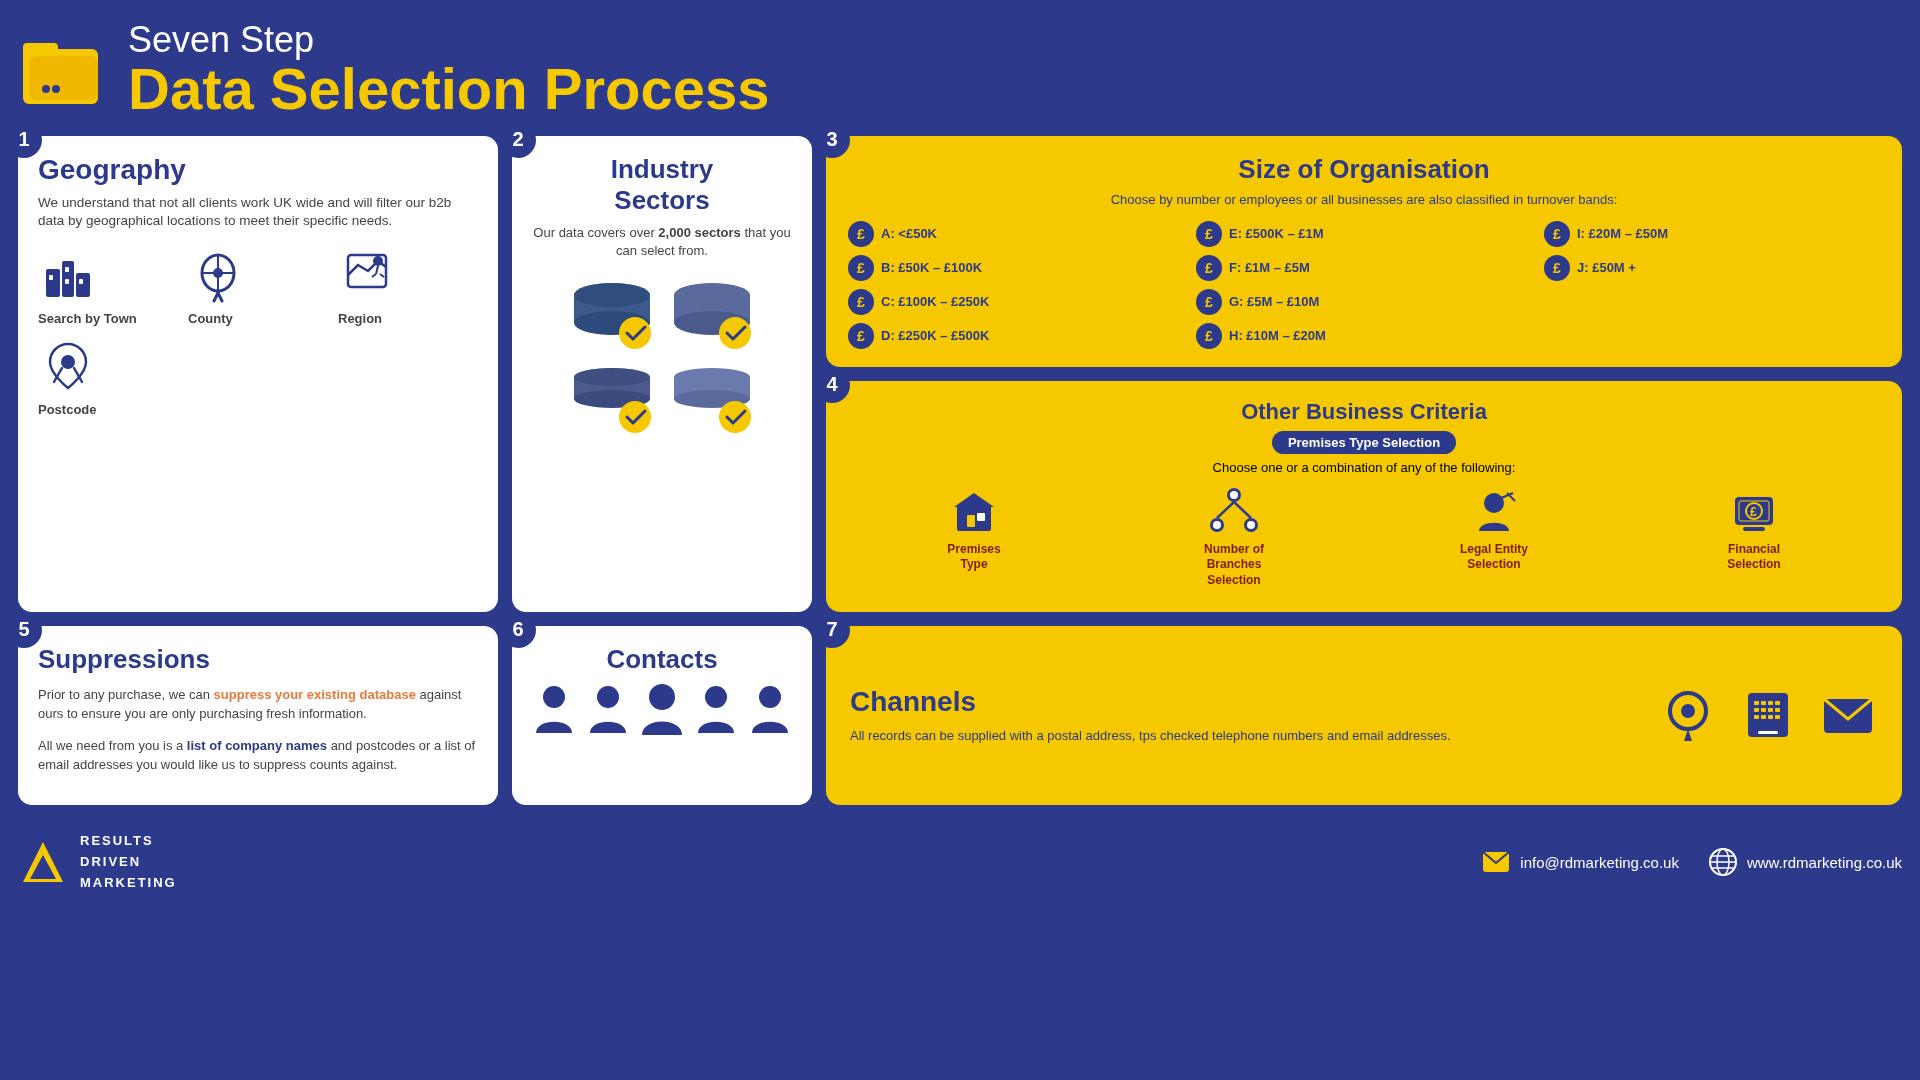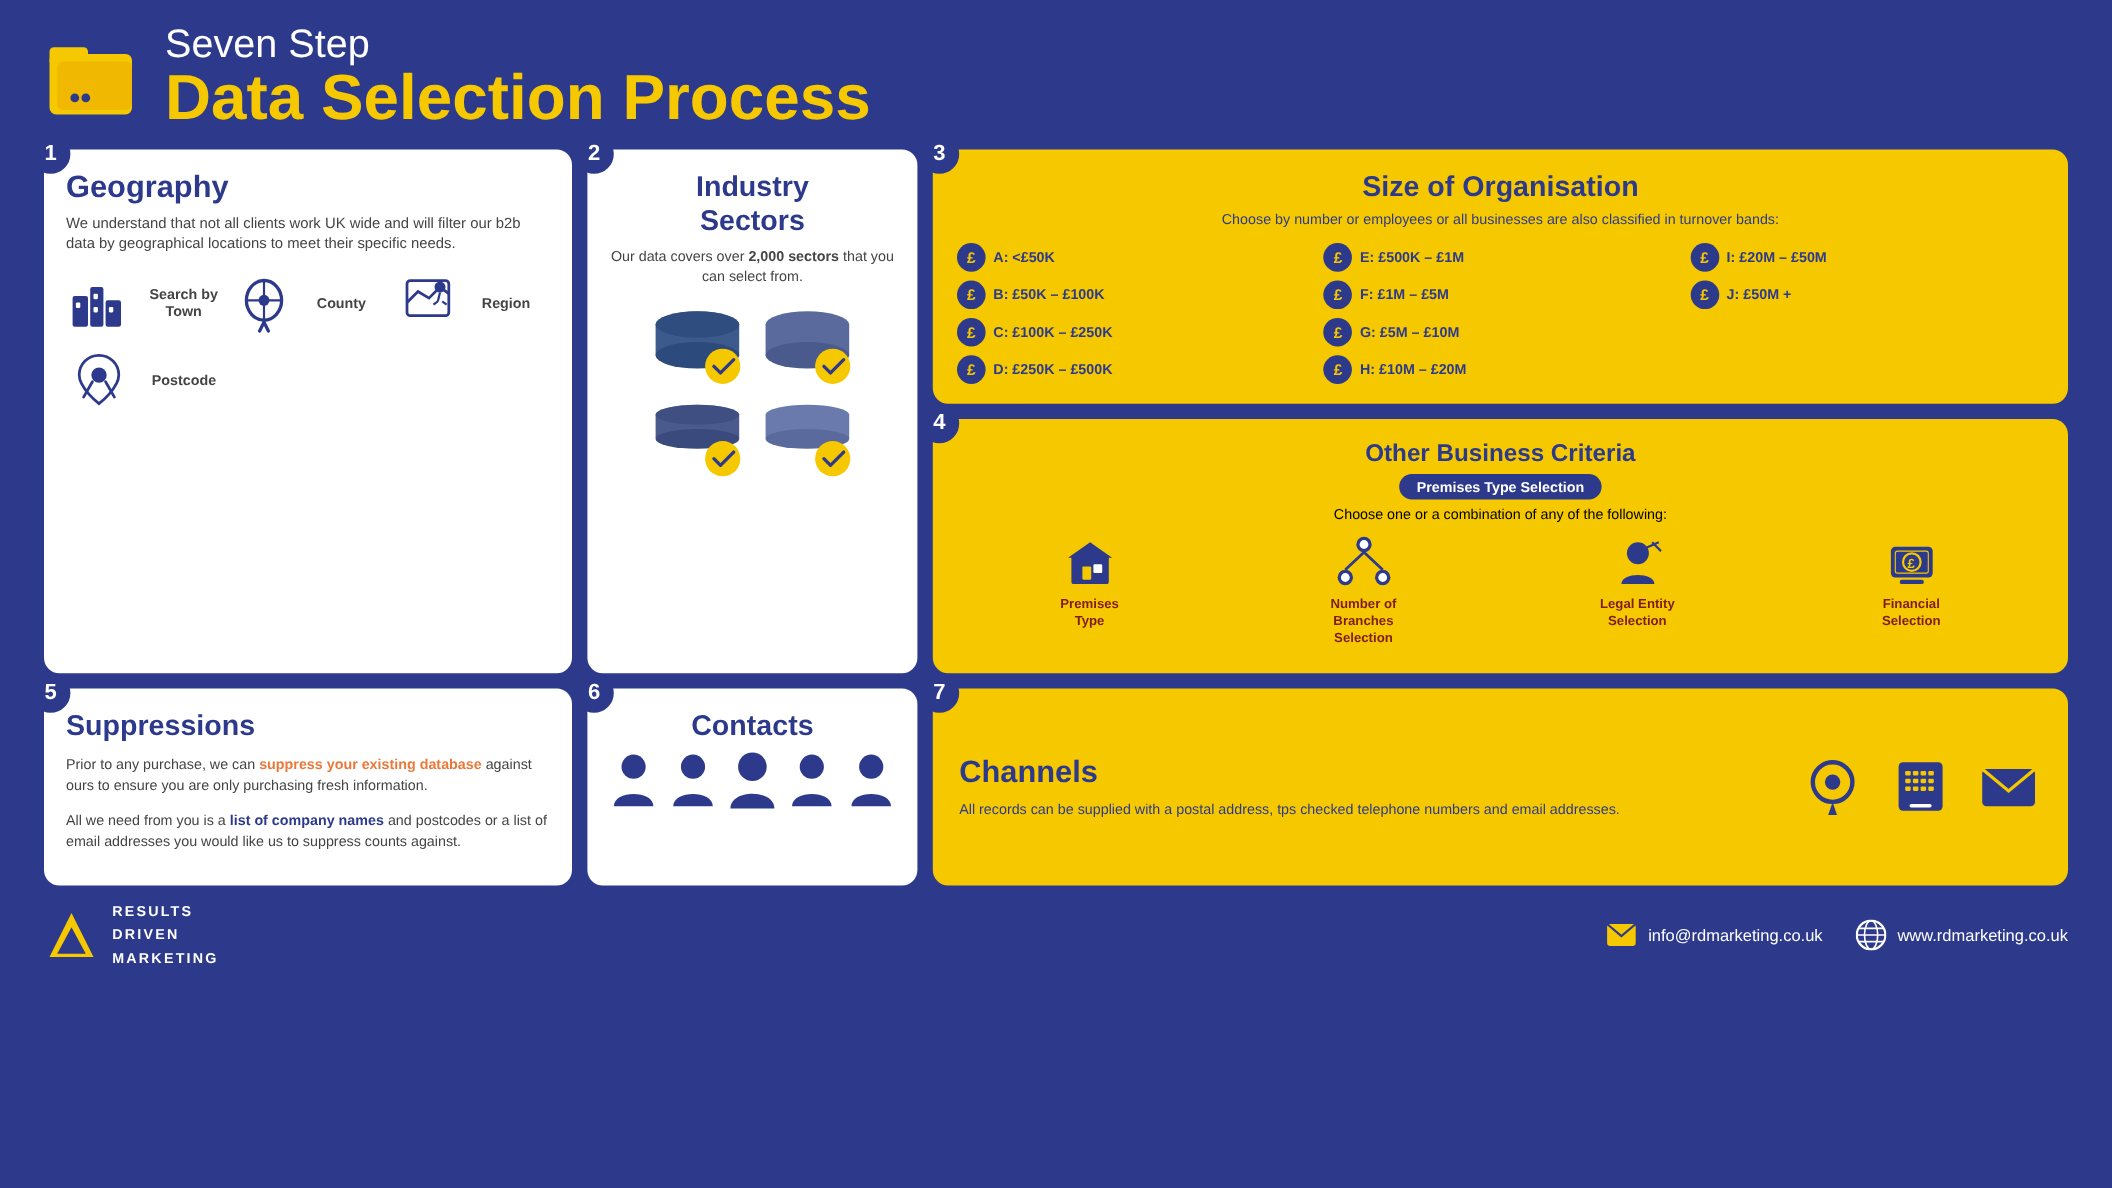--- a/index.html
+++ b/index.html
@@ -10,21 +10,21 @@
       font-family: 'Arial', sans-serif;
       overflow: hidden;
       position: relative;
     }
     .main-container {
       width: 1920px;
       height: 1080px;
       background: #2d3a8c;
       display: flex;
       flex-direction: column;
-      padding: 20px 40px;
+      padding: 20px 18px;
     }
     
     .header {
       display: flex;
       align-items: center;
       margin-bottom: 18px;
     }
     .header-icon {
       width: 90px;
       height: 80px;
@@ -90,23 +90,23 @@
       line-height: 1.4;
       margin-bottom: 14px;
     }
     .geo-icons {
       display: grid;
       grid-template-columns: repeat(3, 1fr);
       gap: 10px;
     }
     .geo-item {
       display: flex;
-      flex-direction: row;
-      align-items: center;
-      gap: 18px;
+      flex-direction: column;
+      align-items: flex-start;
+      gap: 6px;
     }
     .geo-item .icon-box {
       width: 60px;
       height: 60px;
       display: flex;
       align-items: center;
       justify-content: center;
     }
     .geo-item span {
       color: #444;
@@ -305,21 +305,21 @@
     .step7-icons {
       display: flex;
       gap: 20px;
       align-items: center;
     }
     
     .footer {
       display: flex;
       align-items: center;
       justify-content: space-between;
-      margin-top: 14px;
+      margin-top: 26px;
     }
     .footer-logo {
       display: flex;
       align-items: center;
       gap: 12px;
     }
     .footer-logo-text {
       color: white;
       font-size: 13px;
       font-weight: 700;

